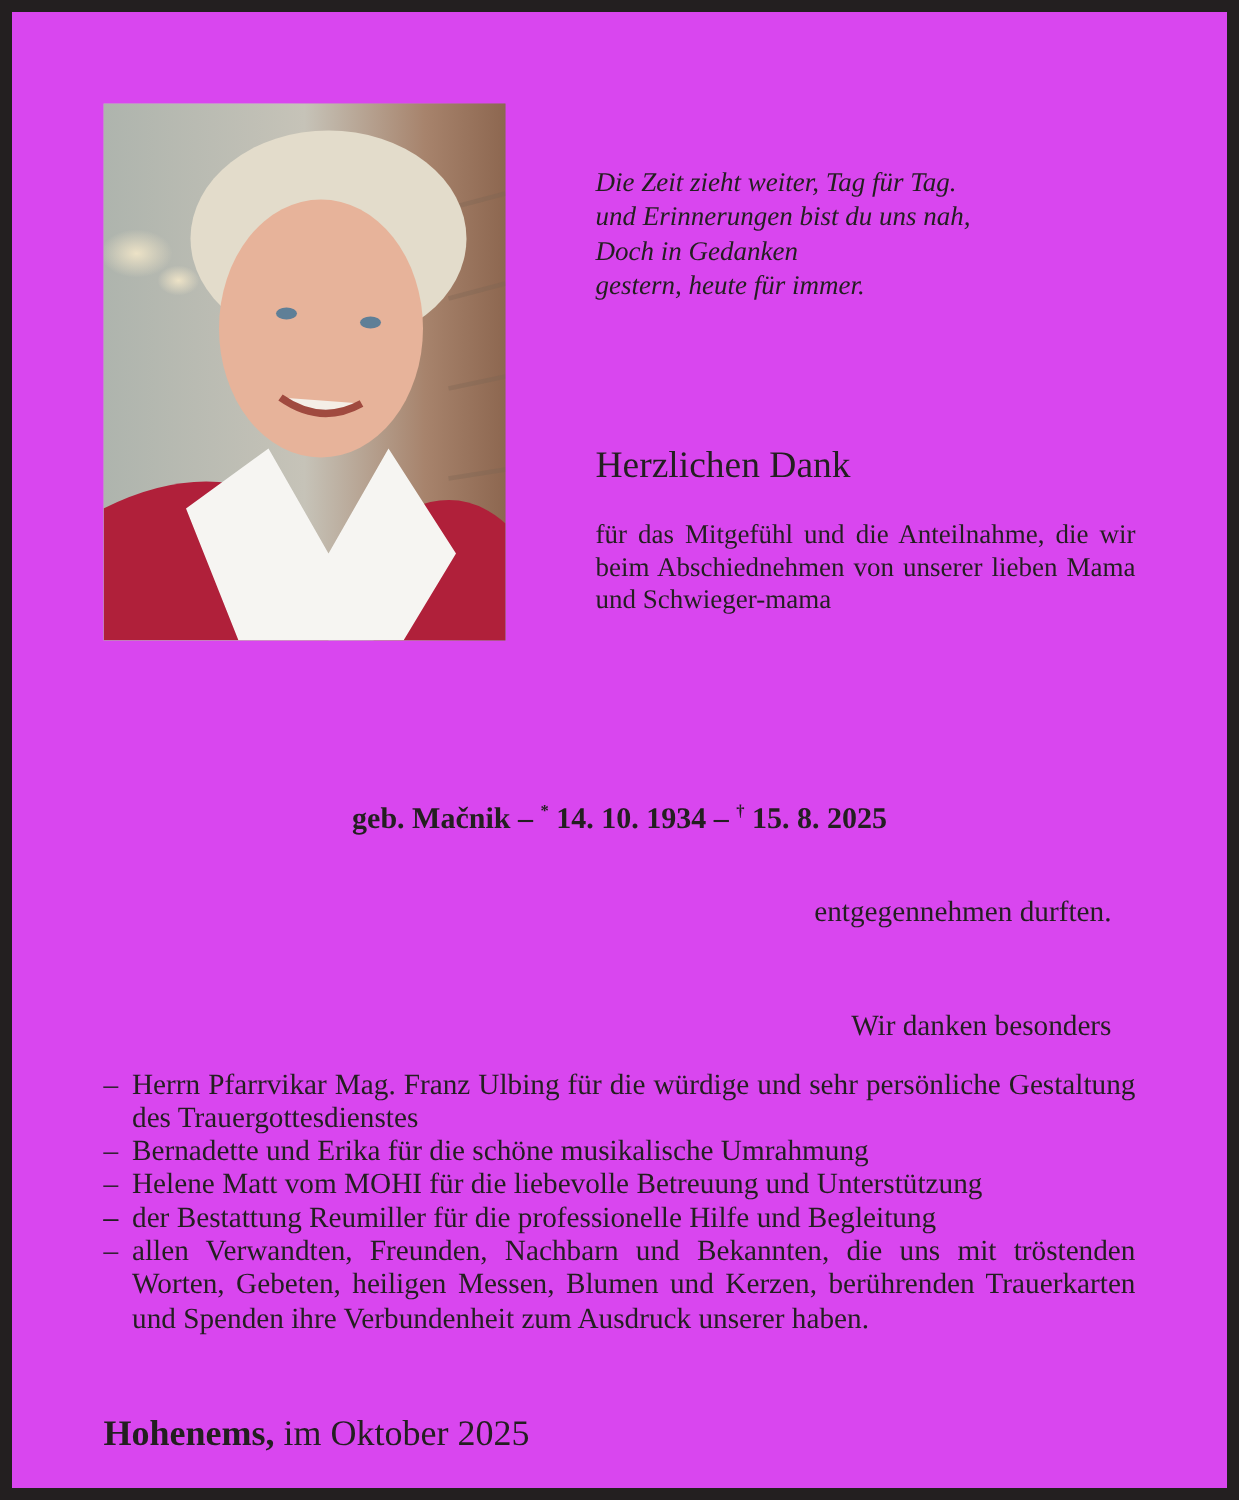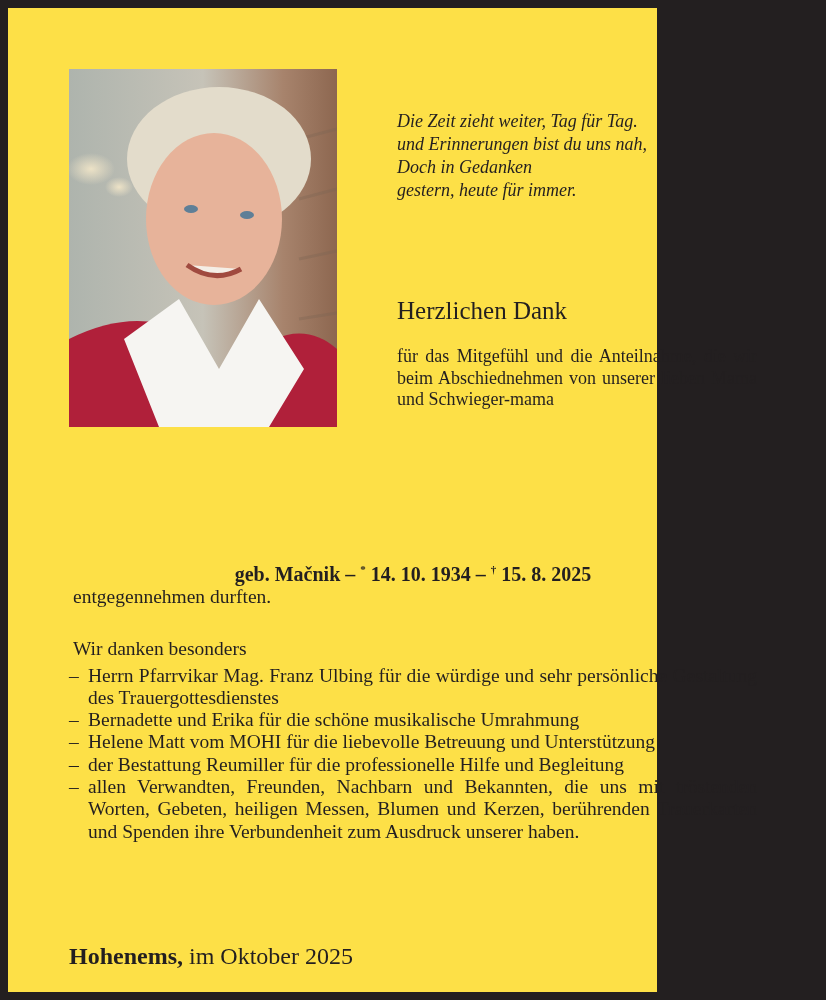--- a/index.html
+++ b/index.html
@@ -1,34 +1,34 @@
 <!DOCTYPE html>
 <html><head>
 <meta charset="utf-8">
 <style>
   html, body { margin: 0; padding: 0; }
   body { width: 826px; height: 1000px; background: #231f20; position: relative; overflow: hidden;
          font-family: "DejaVu Serif", "Liberation Serif", serif; color: #231f20; }
-  .page { position: absolute; left: 8px; top: 8px; width: 649px; height: 984px; background: #fde047; }
+  .page { position: absolute; left: 8px; top: 8px; width: 810px; height: 984px; background: #d946ef; }
   .photo { position: absolute; left: 61px; top: 61px; width: 268px; height: 358px; overflow: hidden;
            background: linear-gradient(90deg, #b9bdb6 0%, #c8c9c0 45%, #a88f7e 80%, #8a6a55 100%); }
   .photo svg { display:block; }
   .poem { position: absolute; left: 389px; top: 102px; font-style: italic; font-size: 18px; line-height: 23px;
           font-family: "Liberation Serif", serif; }
   .poem div { white-space: nowrap; }
   .thanks-title { position: absolute; left: 389px; top: 289px; font-size: 25px; font-family: "Liberation Serif", serif; }
   .thanks-text { position: absolute; left: 389px; top: 338px; width: 360px; font-size: 18px; line-height: 21.5px;
                  text-align: justify; font-family: Liberation Serif, serif; }
   .name { position: absolute; left: 0; width: 810px; top: 458px; text-align: center; font-size: 56px;
           font-family: "Liberation Serif", serif; letter-spacing: 0.5px; }
   .dates { position: absolute; left: 0; width: 810px; top: 527px; text-align: center; font-size: 20px; font-weight: bold;
-           font-family: "Liberation Serif", serif; margin-top: 28px; }
+           font-family: "Liberation Serif", serif; }
   .dates sup { font-size: 11px; vertical-align: 8px; }
   .body { position: absolute; left: 61px; top: 574px; width: 688px; font-family: "Liberation Serif", serif; font-size: 19.5px; line-height: 22.3px; }
-  .body p { margin: 4px; }
+  .body p { margin: 16px; text-align: right; }
   .gap { height: 22px; }
   .list { list-style: none; margin: 4px 0 0 0; padding: 0; }
   .list li { position: relative; padding-left: 19px; text-align: justify; }
   .list li .dash { position: absolute; left: 0; top: 0; }
   .signature { position: absolute; right: 61px; top: 890px; font-family: "Liberation Serif", serif; font-size: 20px; }
   .place { position: absolute; left: 61px; top: 935px; font-family: "Liberation Serif", serif; font-size: 24px; }
   b { font-weight: bold; }
 </style>
 </head>
 <body>

